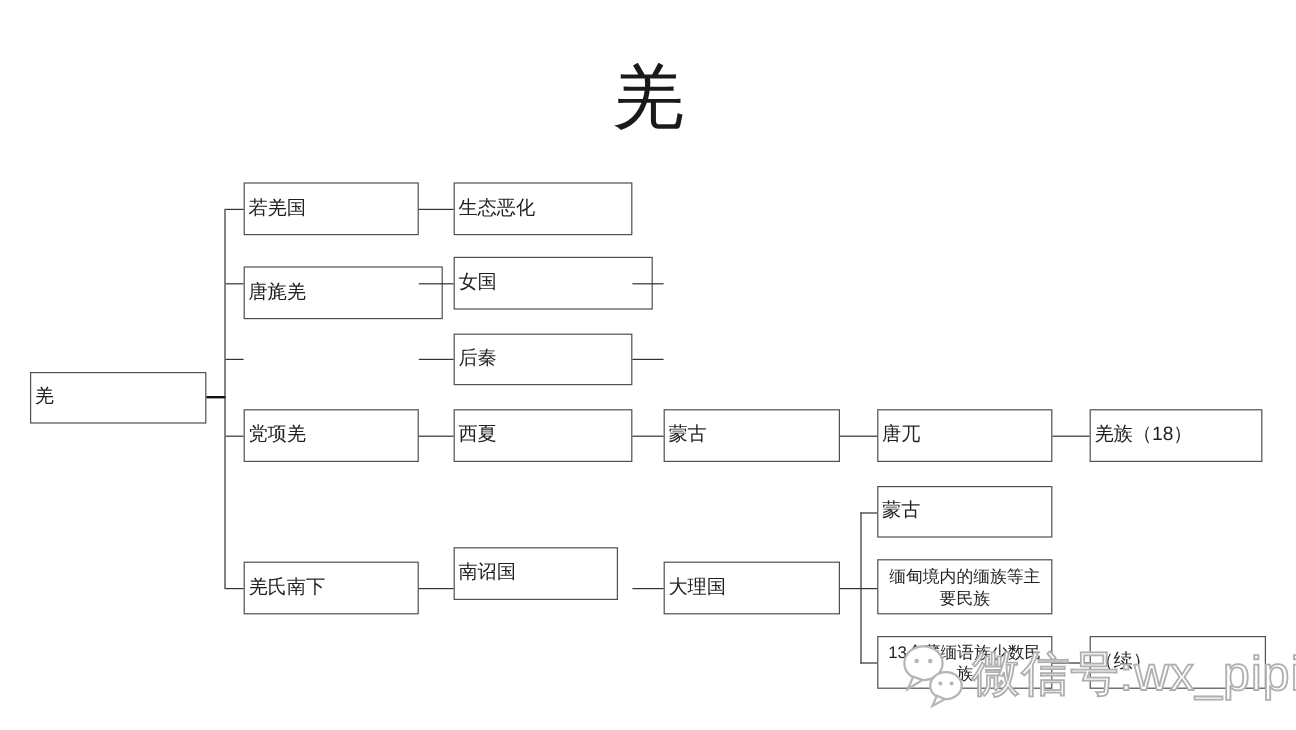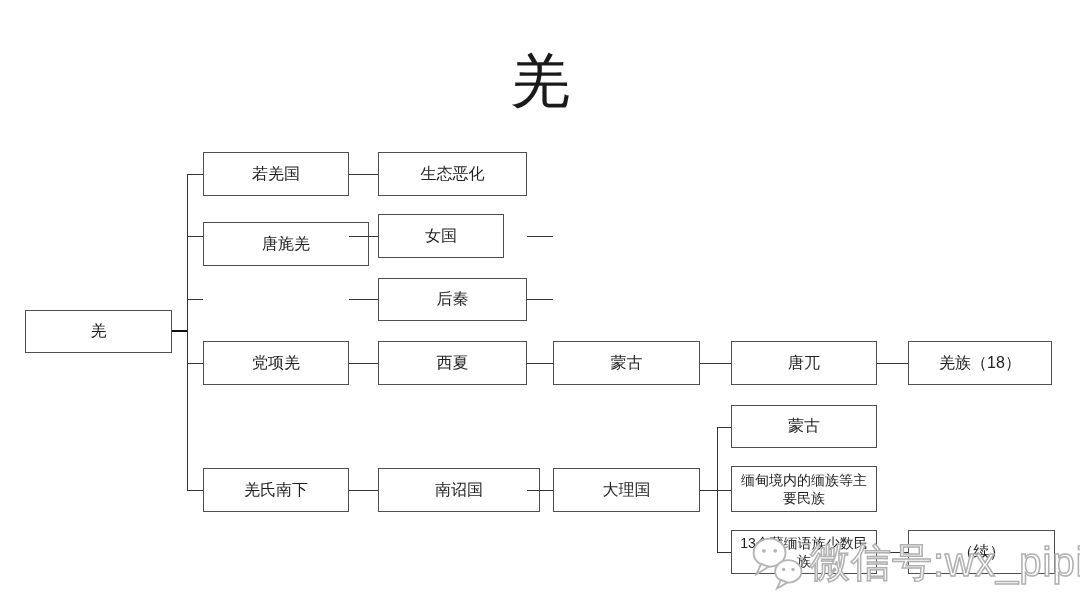--- a/index.html
+++ b/index.html
@@ -14,21 +14,21 @@
     position:absolute;left:0;top:48px;width:1080px;
     text-align:center;font-size:60px;color:#1a1a1a;
     font-family:"Liberation Serif","DejaVu Serif",serif;
     line-height:1.1;
   }
   .node{
     position:absolute;
     box-sizing:border-box;
     border:1px solid #4f4f4f;
     background:#ffffff;
-    display:flex;align-items:center;justify-content:center;
+    display:flex;align-items:center;justify-content:flex-start;
     text-align:center;
     font-size:16px;color:#1f1f1f;
     line-height:1.3;
     padding:1px 3px;
   }
   .node.small{font-size:14px;}
   .hl,.vl{position:absolute;background:#333;}
   .hl{height:1px;}
   .vl{width:1px;}
   .hl.thick{height:2px;background:#111;}
@@ -62,21 +62,21 @@
   <div class="node" style="left:203px;top:152px;width:146px;height:44px">
     <span>若羌国</span>
   </div>
   <div class="node" style="left:378px;top:152px;width:149px;height:44px">
     <span>生态恶化</span>
   </div>
 
   <div class="node" style="left:203px;top:222px;width:166px;height:44px">
     <span>唐旄羌</span>
   </div>
-  <div class="node" style="left:378px;top:214px;width:126px;height:44px">
+  <div class="node" style="left:378px;top:214px;width:166px;height:44px">
     <span>女国</span>
   </div>
 
   <div class="node" style="left:378px;top:278px;width:149px;height:43px">
     <span>后秦</span>
   </div>
 
   <div class="node" style="left:203px;top:341px;width:146px;height:44px">
     <span>党项羌</span>
   </div>
@@ -89,21 +89,21 @@
   <div class="node" style="left:731px;top:341px;width:146px;height:44px">
     <span>唐兀</span>
   </div>
   <div class="node" style="left:908px;top:341px;width:144px;height:44px">
     <span>羌族（18）</span>
   </div>
 
   <div class="node" style="left:203px;top:468px;width:146px;height:44px">
     <span>羌氏南下</span>
   </div>
-  <div class="node" style="left:378px;top:468px;width:162px;height:44px">
+  <div class="node" style="left:378px;top:456px;width:137px;height:44px">
     <span>南诏国</span>
   </div>
   <div class="node" style="left:553px;top:468px;width:147px;height:44px">
     <span>大理国</span>
   </div>
 
   <div class="node" style="left:731px;top:405px;width:146px;height:43px">
     <span>蒙古</span>
   </div>
   <div class="node small" style="left:731px;top:466px;width:146px;height:46px">

